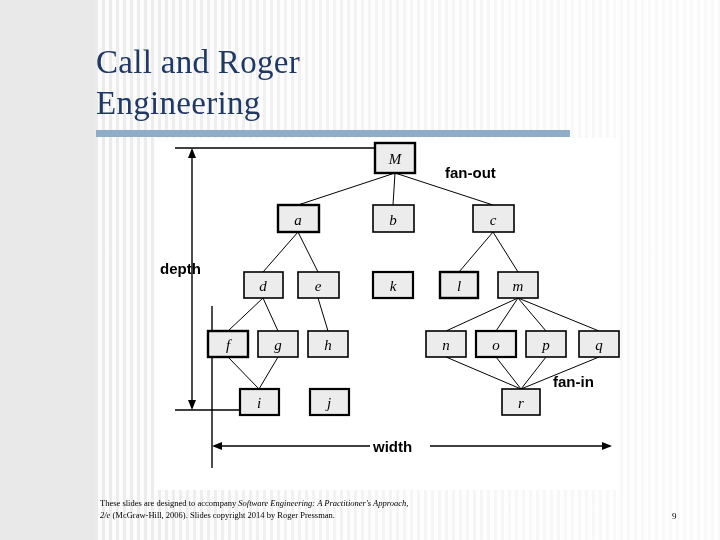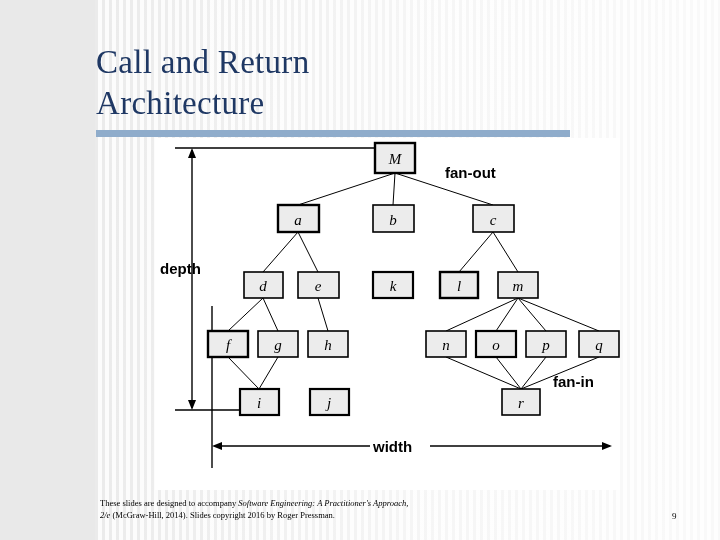--- a/index.html
+++ b/index.html
@@ -130,22 +130,22 @@
     color: #000;
     z-index: 7;
   }
 </style>
 </head>
 <body>
 
 <div id="slide"></div>
 
 <div id="title">
-  <div>Call and Return</div>
-  <div>Architecture</div>
+  <div>Call and Roger</div>
+  <div>Engineering</div>
 </div>
 <div id="titlebar"></div>
 
 <div id="panel">
   <svg width="465" height="352" viewBox="0 0 465 352">
 
     <g>
       <line class="axis" x1="20" y1="10" x2="230" y2="10"></line>
       <line class="axis" x1="20" y1="272" x2="110" y2="272"></line>
       <line class="axis" x1="37" y1="12" x2="37" y2="270"></line>
@@ -273,16 +273,16 @@
       <rect class="nodebox" x="347" y="251" width="38" height="26" stroke-width="1.6"></rect>
       <text class="nodelabel" x="366" y="270">r</text>
     </g>
 
     <text class="annot" x="398" y="249">fan-in</text>
   </svg>
 </div>
 
 <div id="footer">
   <span>These slides are designed to accompany </span><span class="ital">Software Engineering: A Practitioner's Approach,</span><br>
-  <span class="ital">2/e</span><span> (McGraw-Hill, 2014). Slides copyright 2016 by Roger Pressman.</span>
+  <span class="ital">2/e</span><span> (McGraw-Hill, 2006). Slides copyright 2014 by Roger Pressman.</span>
 </div>
 
 <div id="pagenum">9</div>
 
 </body></html>

